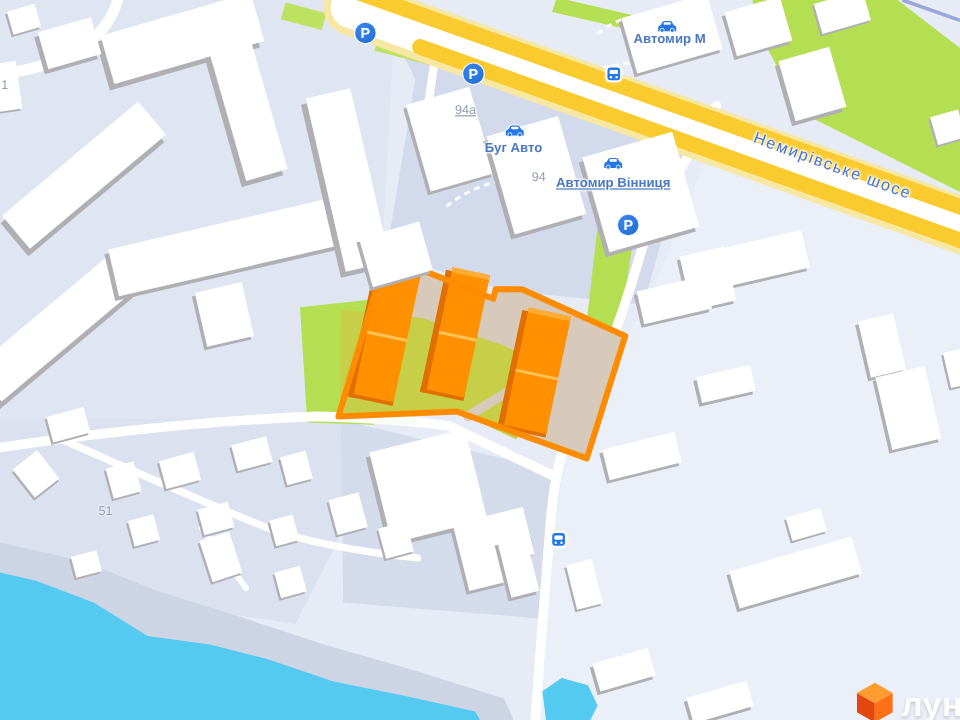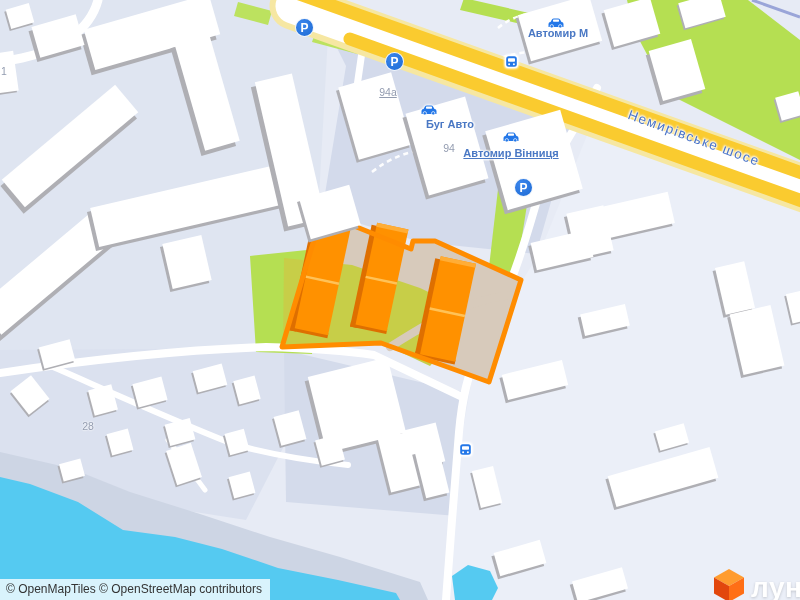--- a/index.html
+++ b/index.html
@@ -306,25 +306,25 @@
         </g>
         <g transform="rotate(-18 184 464)">
           <rect x="169" y="447.6" width="26" height="36" fill="#AFAFB4"></rect>
           <rect x="171" y="446" width="26" height="36" fill="#FFFFFF"></rect>
         </g>
       </g>
   </svg>
 
   <div class="label roadlbl" style="left:694px;top:138px;">Немирівське шосе</div>
   <div class="label poi" style="left:558px;top:33px;">Автомир М</div>
-  <div class="label poi" style="left:450px;top:124px;">Буг Авто</div>
+  <div class="label poi" style="left:428px;top:124px;">Буг Авто</div>
   <div class="label poi" style="left:511px;top:153px;text-decoration:underline;">Автомир Вінниця</div>
   <div class="label hn" style="left:388px;top:92px;text-decoration:underline;">94а</div>
   <div class="label hn" style="left:449px;top:148px;text-align:center;">94</div>
-  <div class="label hn" style="left:88px;top:426px;">28</div>
+  <div class="label hn" style="left:88px;top:426px;">51</div>
   <div class="label hn" style="left:4px;top:71px;">1</div>
 
   <div class="picon" style="left:295px;top:18px;">P</div>
   <div class="picon" style="left:385px;top:52px;">P</div>
   <div class="picon" style="left:514px;top:178px;">P</div>
 
   <div class="vicon" style="left:504px;top:54px;">
     <svg width="15" height="15" viewBox="0 0 15 15">
         <rect x="1" y="1" width="13" height="13" rx="3.5" fill="rgba(255,255,255,.95)"></rect>
         <rect x="2.2" y="2.2" width="10.6" height="10.6" rx="2.5" fill="#2377E8"></rect>
@@ -361,21 +361,20 @@
   </div>
   <div class="vicon" style="left:502px;top:129px;">
     <svg width="18" height="12" viewBox="0 0 18 12">
         <path d="M1.5,10 L1.5,7 Q1.5,5.2 3.5,5 L5,2.6 Q5.6,1.6 6.8,1.6 L11.2,1.6 Q12.4,1.6 13,2.6 L14.5,5 Q16.5,5.2 16.5,7 L16.5,10 Z" fill="#2377E8"></path>
         <rect x="6" y="2.6" width="6" height="2.1" rx="0.6" fill="#fff"></rect>
         <circle cx="4.8" cy="9.3" r="1.7" fill="#2377E8" stroke="#fff" stroke-width="0.7"></circle>
         <circle cx="13.2" cy="9.3" r="1.7" fill="#2377E8" stroke="#fff" stroke-width="0.7"></circle>
       </svg>
   </div>
 
-  <div id="attribution">© OpenMapTiles © OpenStreetMap contributors</div>
 
   <div id="logo">
     <span>
       <svg width="30" height="33" viewBox="0 0 30 33">
         <polygon points="15,0 30,8.5 15,17 0,8.5" fill="#FF9C2F"></polygon>
         <polygon points="0,8.5 15,17 15,33 0,24.5" fill="#E2470D"></polygon>
         <polygon points="15,17 30,8.5 30,24.5 15,33" fill="#FF6F16"></polygon>
       </svg>
     </span>
     <span class="word">лун</span>

